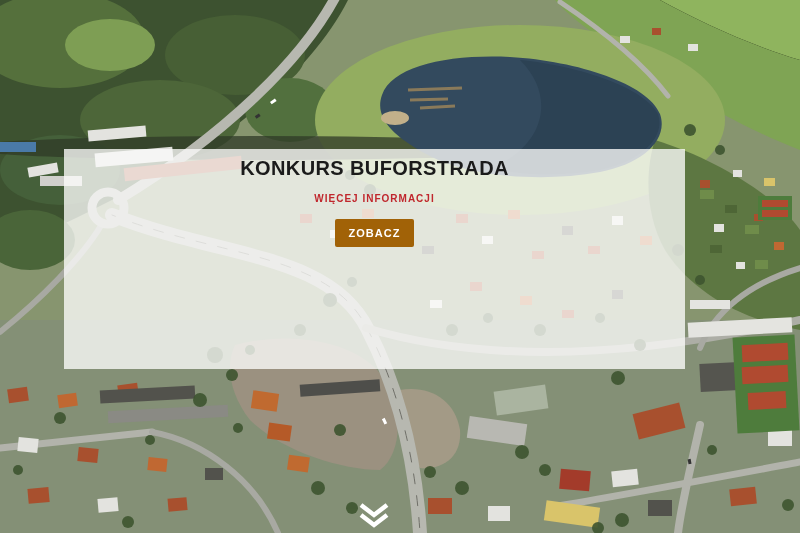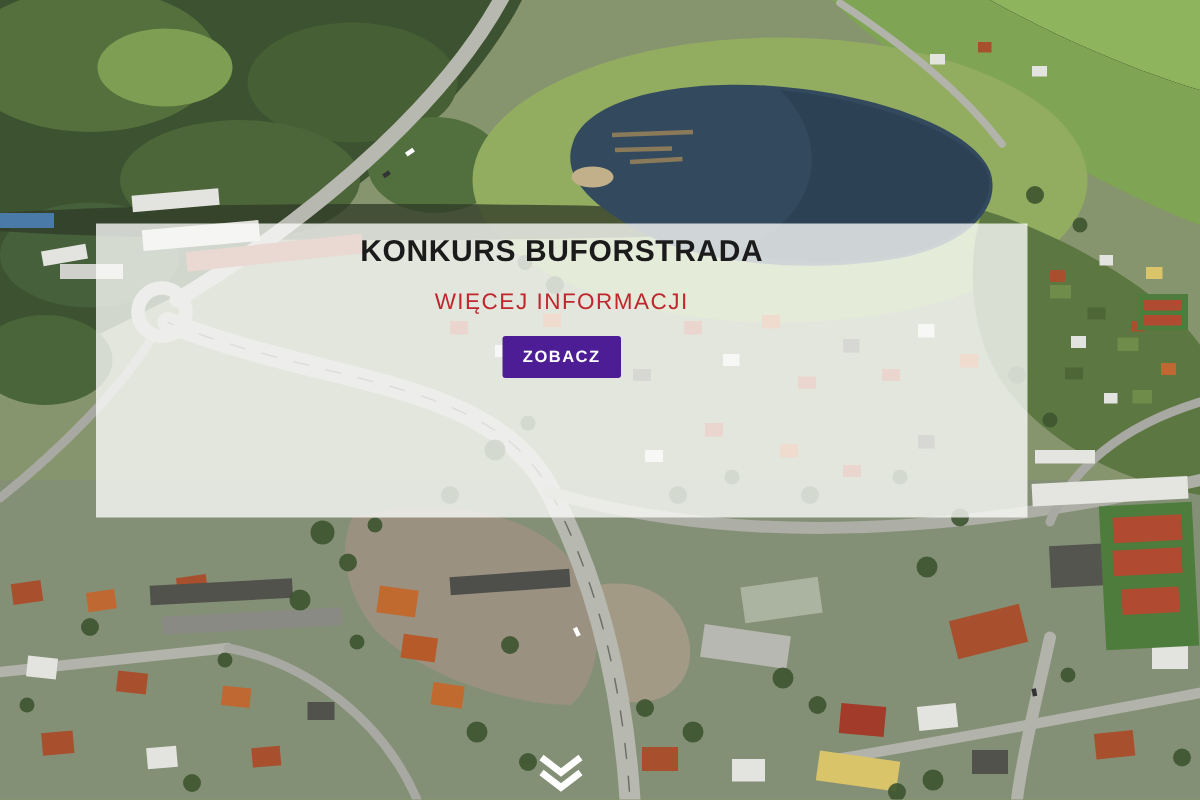--- a/index.html
+++ b/index.html
@@ -4,40 +4,40 @@
 <style>
   html,body{margin:0;padding:0;}
   body{
     width:800px;height:533px;position:relative;overflow:hidden;
     font-family:"Liberation Sans",sans-serif;
     background:#87956f;
   }
   .scene{position:absolute;left:0;top:0;width:800px;height:533px;display:block;}
   
   .hero-panel{
-    position:absolute;left:64px;top:149px;width:621px;height:196px;
+    position:absolute;left:64px;top:149px;width:621px;height:220px;
     background:rgba(252,252,251,0.78);
     box-sizing:border-box;text-align:center;padding-top:4px;
   }
   .hero-title{
     margin:0;font-size:20px;line-height:30px;font-weight:bold;
     color:#1b1b1b;letter-spacing:.4px;
   }
   .hero-desc{
     margin:8px auto 0;max-width:445px;
     font-size:14px;line-height:21px;color:#303030;
   }
   .hero-link{
     display:inline-block;margin-top:10px;
-    font-size:15px;font-weight:400;letter-spacing:1px;
+    font-size:10px;font-weight:700;letter-spacing:1px;
     color:#c0272d;text-decoration:none;cursor:pointer;
   }
   .hero-btn{
     display:block;margin:13px auto 0;
-    background:#4c1d95;color:#ffffff;border:none;border-radius:2px;
+    background:#a16207;color:#ffffff;border:none;border-radius:2px;
     font-family:"Liberation Sans",sans-serif;
     font-size:11px;font-weight:bold;letter-spacing:1px;
     padding:8px 14px;cursor:pointer;
   }
   .scroll-btn{
     position:absolute;left:357px;top:502px;width:34px;height:28px;
     background:transparent;border:none;padding:0;cursor:pointer;
   }
   .scroll-btn svg{display:block}
 </style>

